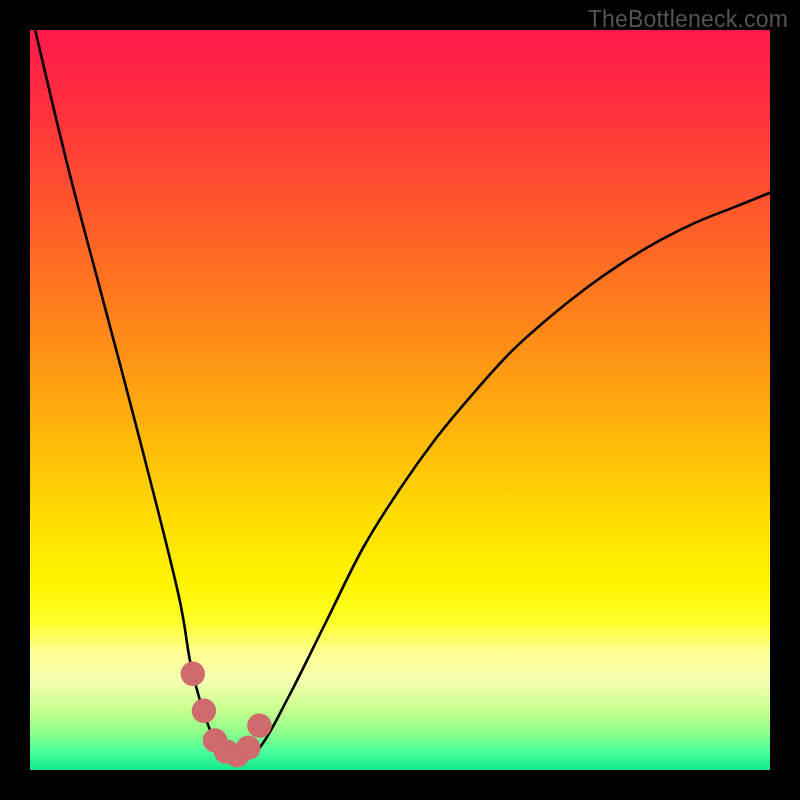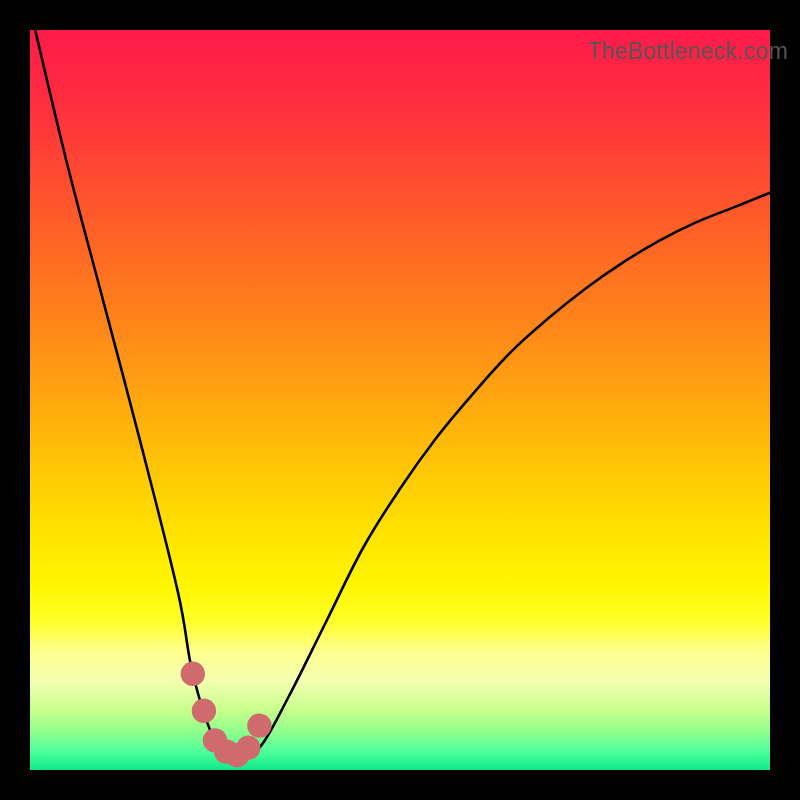--- a/index.html
+++ b/index.html
@@ -31,21 +31,20 @@
     width: 100%; height: 100%;
   }
   .watermark {
     position: absolute;
     top: 6px;
     right: 12px;
     color: #555;
     font-size: 23px;
     font-weight: 500;
     letter-spacing: 0.2px;
-    margin-top: 32px;
   }
   svg.curve {
     position: absolute;
     top: 0; left: 0;
     width: 100%; height: 100%;
   }
 </style>
 </head>
 <body>
 

